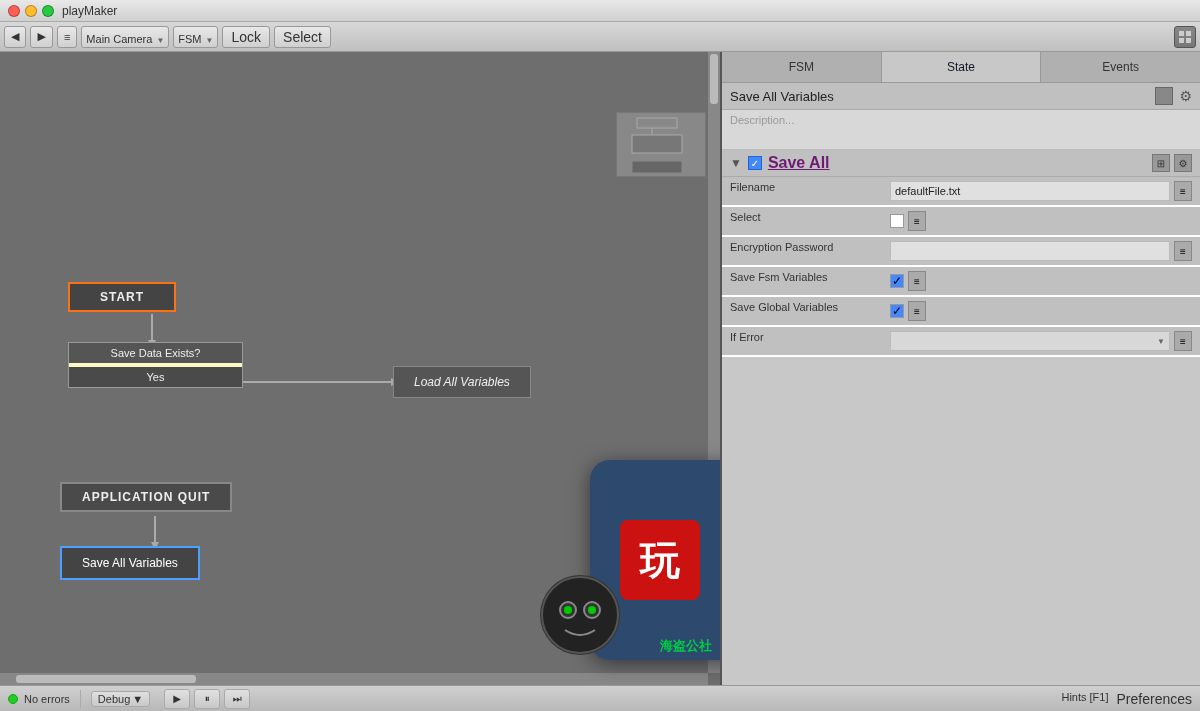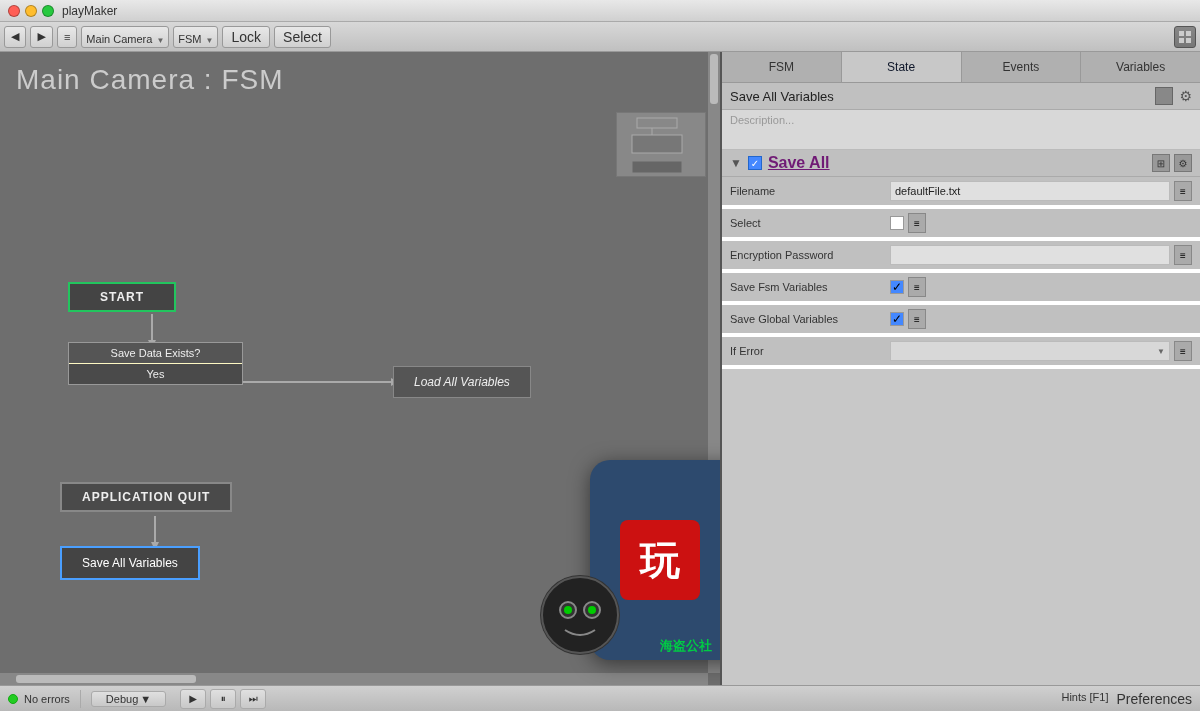--- a/index.html
+++ b/index.html
@@ -106,36 +106,36 @@
       position: absolute;
       background: #555;
       border: 1px solid #888;
       color: #eee;
       font-size: 11px;
       text-align: center;
       cursor: pointer;
     }
     .fsm-node.start-node {
       background: #444;
-      border: 2px solid #22c55e;
+      border: 2px solid #f97316;
       padding: 6px 30px;
       top: 230px; left: 68px;
       font-weight: bold;
       font-size: 12px;
       letter-spacing: 1px;
     }
     .fsm-node.condition-node {
       background: #555;
       border: 1px solid #999;
       top: 290px; left: 68px;
       width: 175px;
     }
     .condition-top {
       padding: 4px 8px;
-      border-bottom: 1px solid #fef9c3;
+      border-bottom: 4px solid #fef9c3;
     }
     .condition-bottom {
       padding: 4px 8px;
       background: #4a4a4a;
     }
     .fsm-node.action-node {
       background: #555;
       border: 1px solid #888;
       padding: 8px 20px;
       top: 314px; left: 393px;
@@ -266,23 +266,23 @@
       background: #999;
       border: 1px solid #777;
       cursor: pointer;
       display: flex; align-items: center; justify-content: center;
       font-size: 10px; color: #333;
     }
 
     
     .prop-row {
       display: flex;
-      align-items: center;
+      align-items: flex-start;
       padding: 4px 8px;
-      border-bottom: 4px solid #ffffff;
+      border-bottom: 2px solid #ffffff;
       min-height: 26px;
     }
     .prop-label {
       width: 160px;
       font-size: 11px;
       color: #333;
       flex-shrink: 0;
     }
     .prop-value {
       flex: 1;
@@ -399,21 +399,21 @@
     }
     .status-sep {
       width: 1px; height: 18px;
       background: #aaa;
       margin: 0 4px;
     }
     .debug-btn {
       background: linear-gradient(to bottom, #e0e0e0, #c8c8c8);
       border: 1px solid #aaa;
       border-radius: 3px;
-      padding: 1px 14px;
+      padding: 1px 6px;
       font-size: 11px;
       cursor: pointer;
       display: flex; align-items: center; gap: 2px;
       color: #333;
     }
     .transport-btns {
       display: flex; gap: 4px; margin-left: 8px;
     }
     .transport-btn {
       background: linear-gradient(to bottom, #e0e0e0, #c8c8c8);
@@ -475,21 +475,20 @@
       <rect x="8" y="1" width="5" height="5" fill="#ccc"></rect>
       <rect x="1" y="8" width="5" height="5" fill="#ccc"></rect>
       <rect x="8" y="8" width="5" height="5" fill="#ccc"></rect>
     </svg>
   </div>
 </div>
 
 <div class="main-layout">
 
   <div class="fsm-panel">
-    <div class="fsm-title">Main Camera : FSM</div>
 
     <div class="minimap">
       <svg width="88" height="63">
         <rect x="20" y="5" width="40" height="10" fill="#888" stroke="#aaa" stroke-width="1"></rect>
         <rect x="15" y="22" width="50" height="18" fill="#777" stroke="#aaa" stroke-width="1"></rect>
         <rect x="15" y="48" width="50" height="12" fill="#666" stroke="#888" stroke-width="1"></rect>
         <line x1="35" y1="15" x2="35" y2="22" stroke="#aaa" stroke-width="1"></line>
       </svg>
     </div>
 
@@ -559,21 +558,20 @@
       <div style="background:#bbb; width:8px; height:50px; border-radius:3px; margin: 2px;"></div>
     </div>
   </div>
 
   <div class="right-panel">
 
     <div class="right-tabs">
       <div class="right-tab">FSM</div>
       <div class="right-tab active">State</div>
       <div class="right-tab">Events</div>
-      <div class="right-tab">Variables</div>
     </div>
 
     <div class="state-header">
       <span class="state-header-title">Save All Variables</span>
       <div class="state-header-icon"></div>
       <span class="state-header-gear">⚙</span>
     </div>
 
     <div class="description-field">
       <span>Description...</span>

